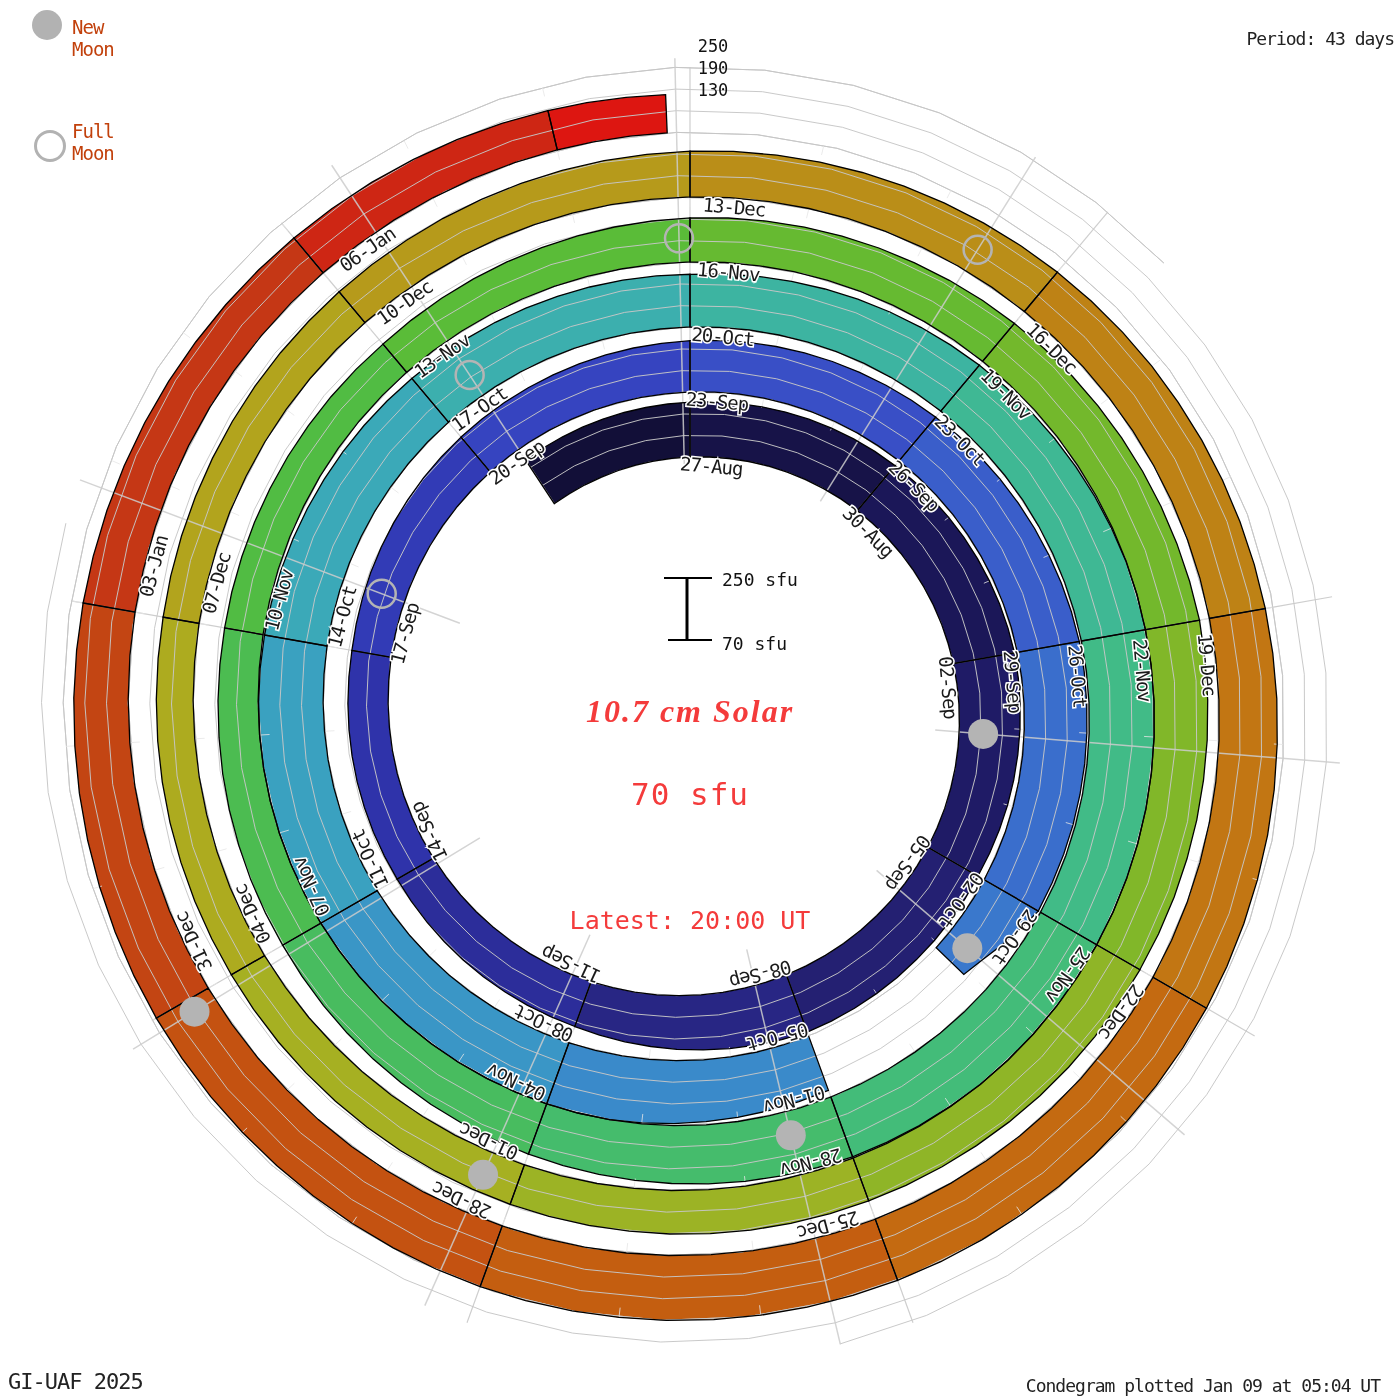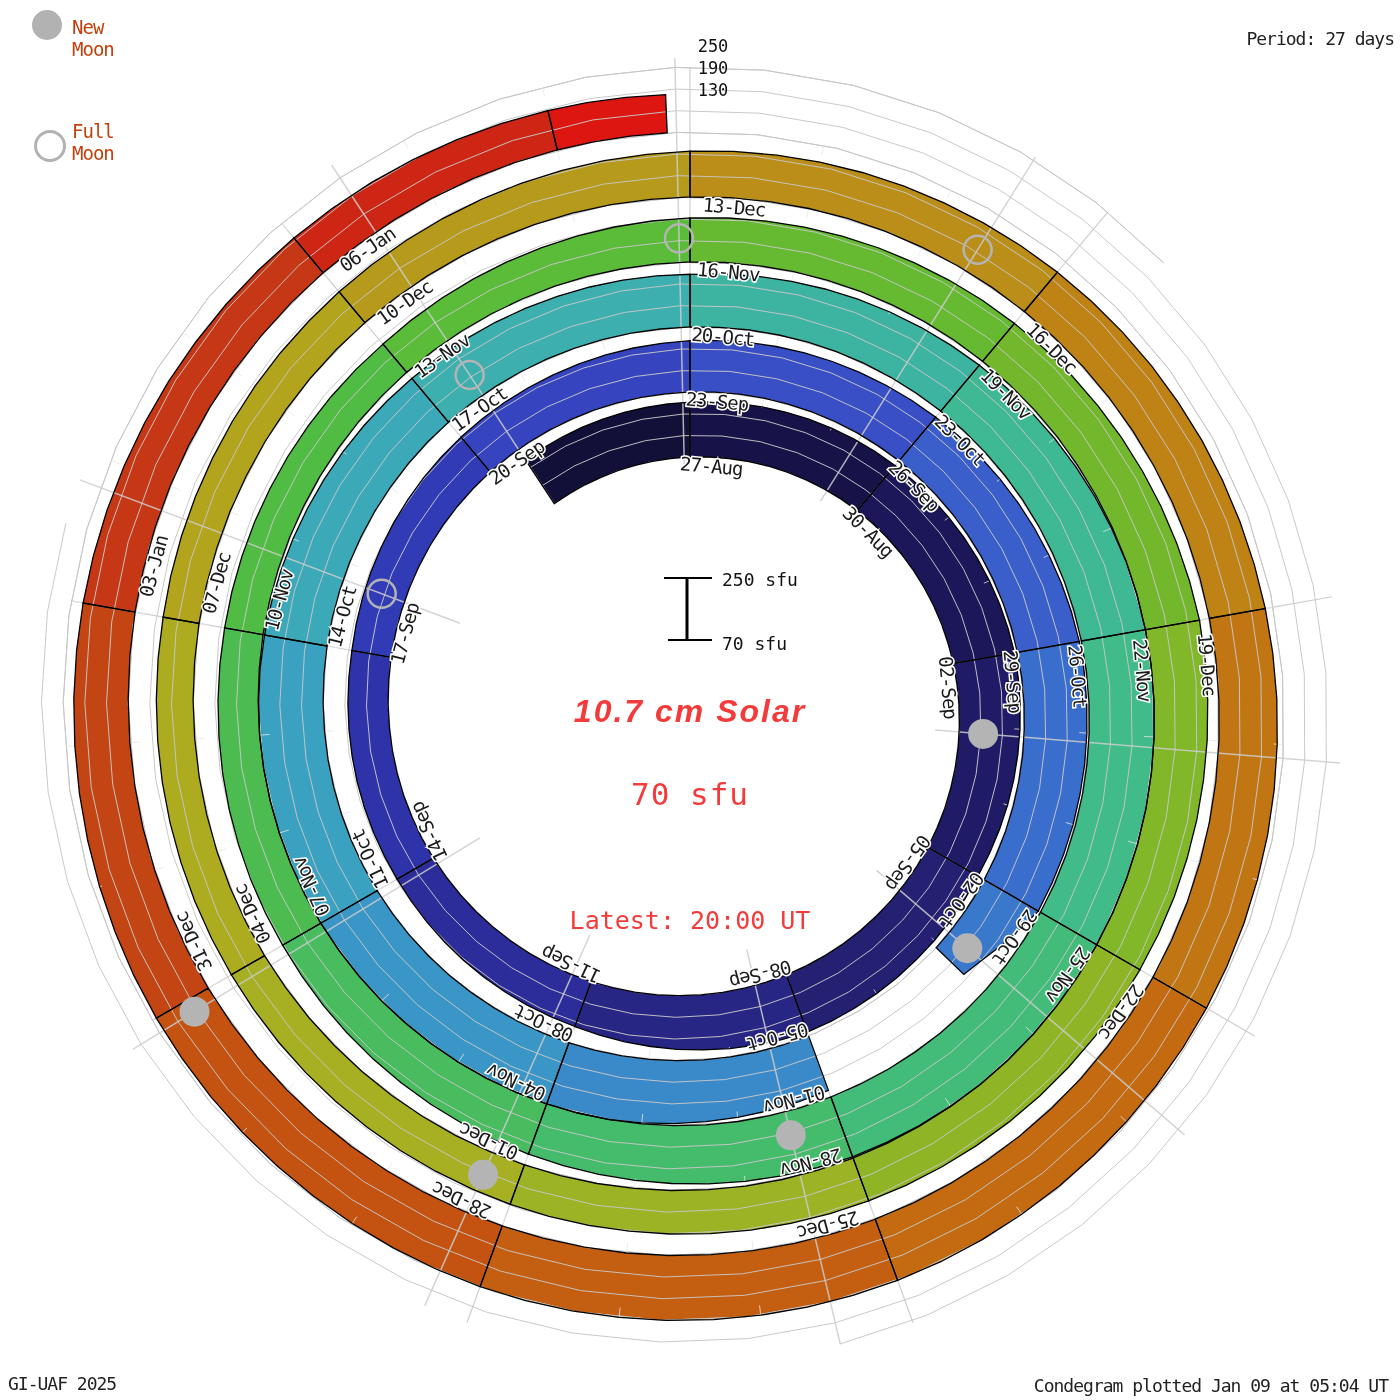--- a/index.html
+++ b/index.html
@@ -6,24 +6,24 @@
   #stage{position:relative;width:1400px;height:1400px;background:#fff;overflow:hidden;
          font-family:"DejaVu Sans Mono","Liberation Mono",monospace;color:#111;}
   #spiral-svg{position:absolute;left:0;top:0;}
   .corner{position:absolute;font-size:17px;letter-spacing:-1px;color:#222;white-space:pre;}
   #legend{position:absolute;left:28px;top:4px;}
   .leg-row{position:relative;height:60px;}
   .leg-label{position:absolute;left:44px;top:12px;font-size:19px;letter-spacing:-1px;color:#c2410c;}
   .moon-new{position:absolute;left:4px;top:6px;width:30px;height:30px;border-radius:50%;background:#b2b2b2;}
   .moon-full{position:absolute;left:6px;top:66px;width:26px;height:26px;border-radius:50%;border:3px solid #b2b2b2;background:#fff;}
   #period{right:6px;top:28px;text-align:right;font-size:18px;}
-  #credit{left:8px;bottom:6px;font-size:18px;margin-top:28px;}
-  #plotted{right:12px;bottom:4px;font-size:18px;text-align:right;}
+  #credit{left:8px;bottom:6px;font-size:22px;margin-top:28px;}
+  #plotted{right:20px;bottom:4px;font-size:18px;text-align:right;}
   .centerblock{position:absolute;left:340px;width:700px;text-align:center;color:#f43b3b;}
-  #ctitle{top:694px;font-family:Liberation Sans, sans-serif;font-style:italic;font-weight:bold;
+  #ctitle{top:694px;font-family:Liberation Serif, serif;font-style:italic;font-weight:bold;
           font-size:32px;line-height:34px;letter-spacing:2px;}
   #csfu{top:776px;font-size:31px;letter-spacing:1px;}
   #clatest{top:906px;font-size:25px;line-height:29px;letter-spacing:0px;}
   text{font-family:"DejaVu Sans Mono","Liberation Mono",monospace;}
   .datelab{font-size:19px;letter-spacing:-1px;fill:#1a1a1a;paint-order:stroke;stroke:#ffffff;stroke-width:3px;}
   .axlab{font-size:17px;fill:#111;}
   .scalelab{font-size:18px;fill:#111;}
 </style>
 </head>
 <body>
@@ -408,21 +408,21 @@
     <div class="leg-row">
       <span class="moon-new"></span>
       <span class="leg-label">New Moon</span>
     </div>
     <div class="leg-row">
       <span class="moon-full"></span>
       <span class="leg-label" style="top:56px">Full Moon</span>
     </div>
   </div>
 
-  <div id="period" class="corner">Period: 27 days</div>
+  <div id="period" class="corner">Period: 43 days</div>
   <div id="credit" class="corner">GI-UAF 2025</div>
   <div id="plotted" class="corner">Condegram plotted Jan 09 at 05:04 UT</div>
 
   <div id="ctitle" class="centerblock">
     <div>10.7 cm Solar</div>
   </div>
   <div id="csfu" class="centerblock">70 sfu</div>
   <div id="clatest" class="centerblock">
     <div>Latest: 20:00 UT</div>
   </div>

